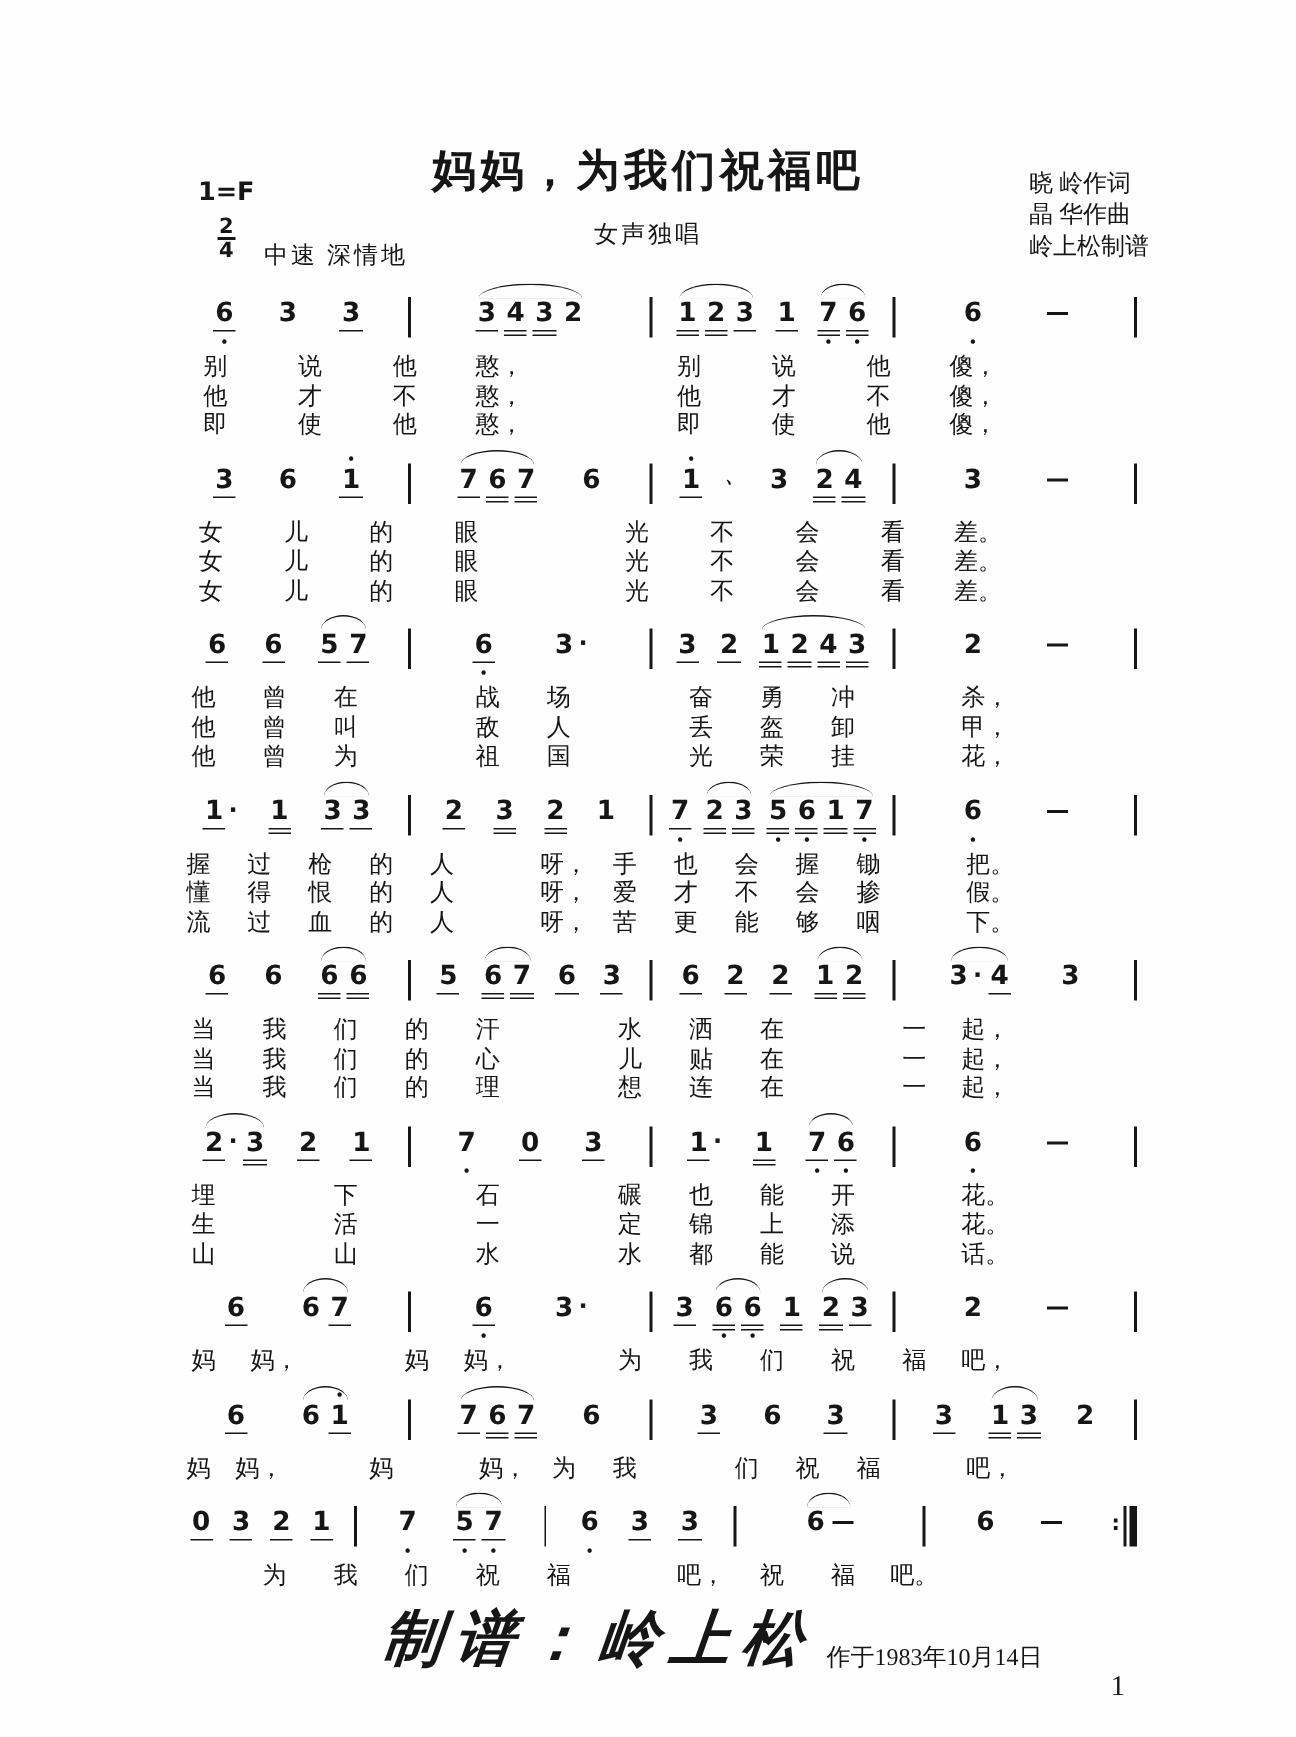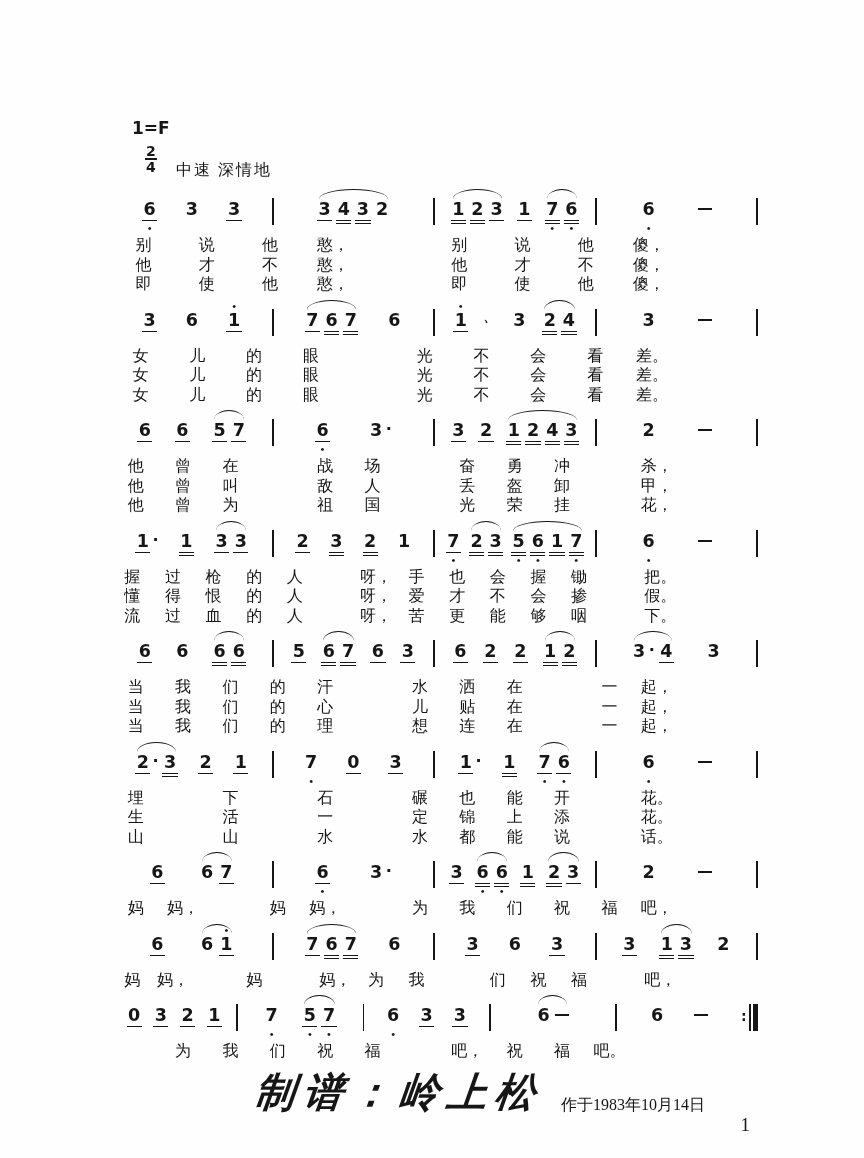--- a/index.html
+++ b/index.html
@@ -49,38 +49,45 @@
   .repeat .rdots{font-family:"DejaVu Sans", sans-serif;font-weight:bold;font-size:14px;margin-top:-3px;}
   .repeat .thin{width:1.8px;height:27px;background:#161616;}
   .repeat .thick{width:4.5px;height:27px;background:#161616;}
   .lyrics{margin-top:3px;}
   .lyric-row{display:flex;width:88%;}
   .lyric-row span{flex:1;text-align:center;font-size:16px;line-height:19.5px;white-space:nowrap;}
   
   .footer{display:flex;align-items:flex-start;margin:10px 90px 0 255px;}
   .calligraphy{font-size:40px;font-weight:bold;font-style:italic;letter-spacing:8px;
     transform:skewX(-6deg);line-height:44px;}
-  .written-date{margin-left:18px;margin-top:24px;font-size:16px;}
+  .written-date{margin-left:8px;margin-top:24px;font-size:16px;}
   .page-num{position:absolute;right:114px;bottom:22px;font-size:19px;}
 </style>
 </head>
 <body>
 
 <div class="page">
 
   <div class="header">
+    <div class="title">妈妈，为我们祝福吧</div>
     <div class="keytime">
       <span>1=F</span>
       <span class="timesig">
         <span class="tnum">2</span>
         <span class="fline"></span>
         <span class="tnum">4</span>
       </span>
     </div>
+    <div class="voice">女声独唱</div>
     <div class="tempo">中速 深情地</div>
+    <div class="credits">
+      <div>晓  岭作词</div>
+      <div>晶  华作曲</div>
+      <div>岭上松制谱</div>
+    </div>
   </div>
 
   <div class="score">
       <div class="score-line">
         <div class="notes-row">
           <span class="measure">
             <span class="note">
               <span class="dotslot empty">•</span>
               <span class="numrow">
                 <span class="num u1">6</span>

